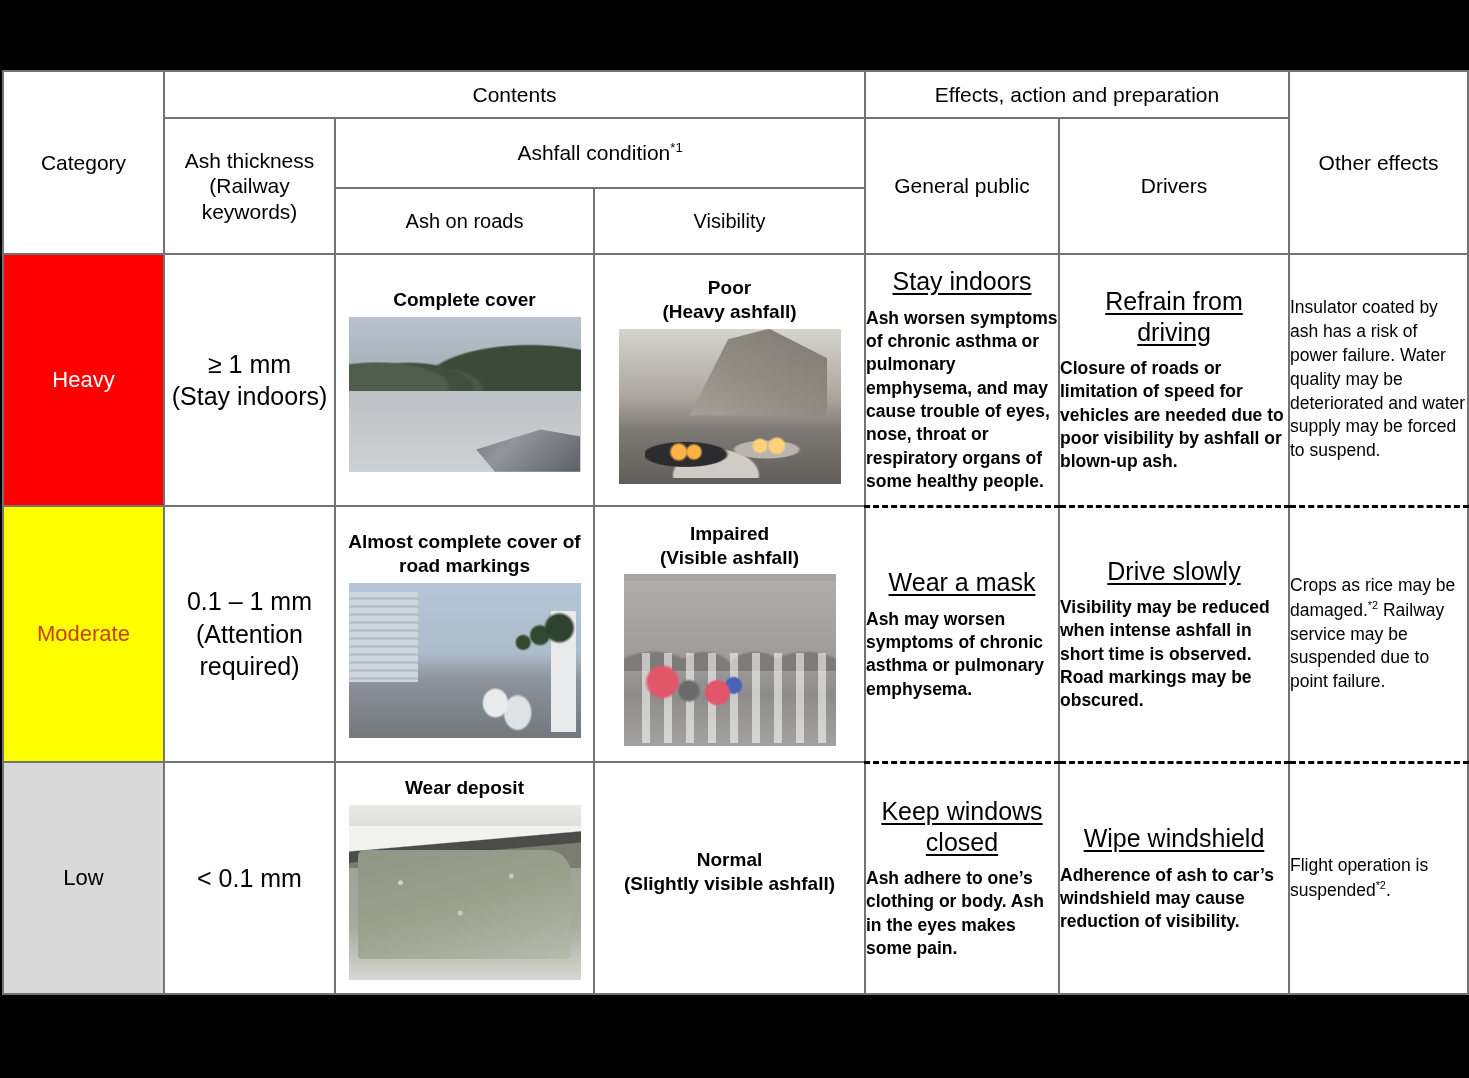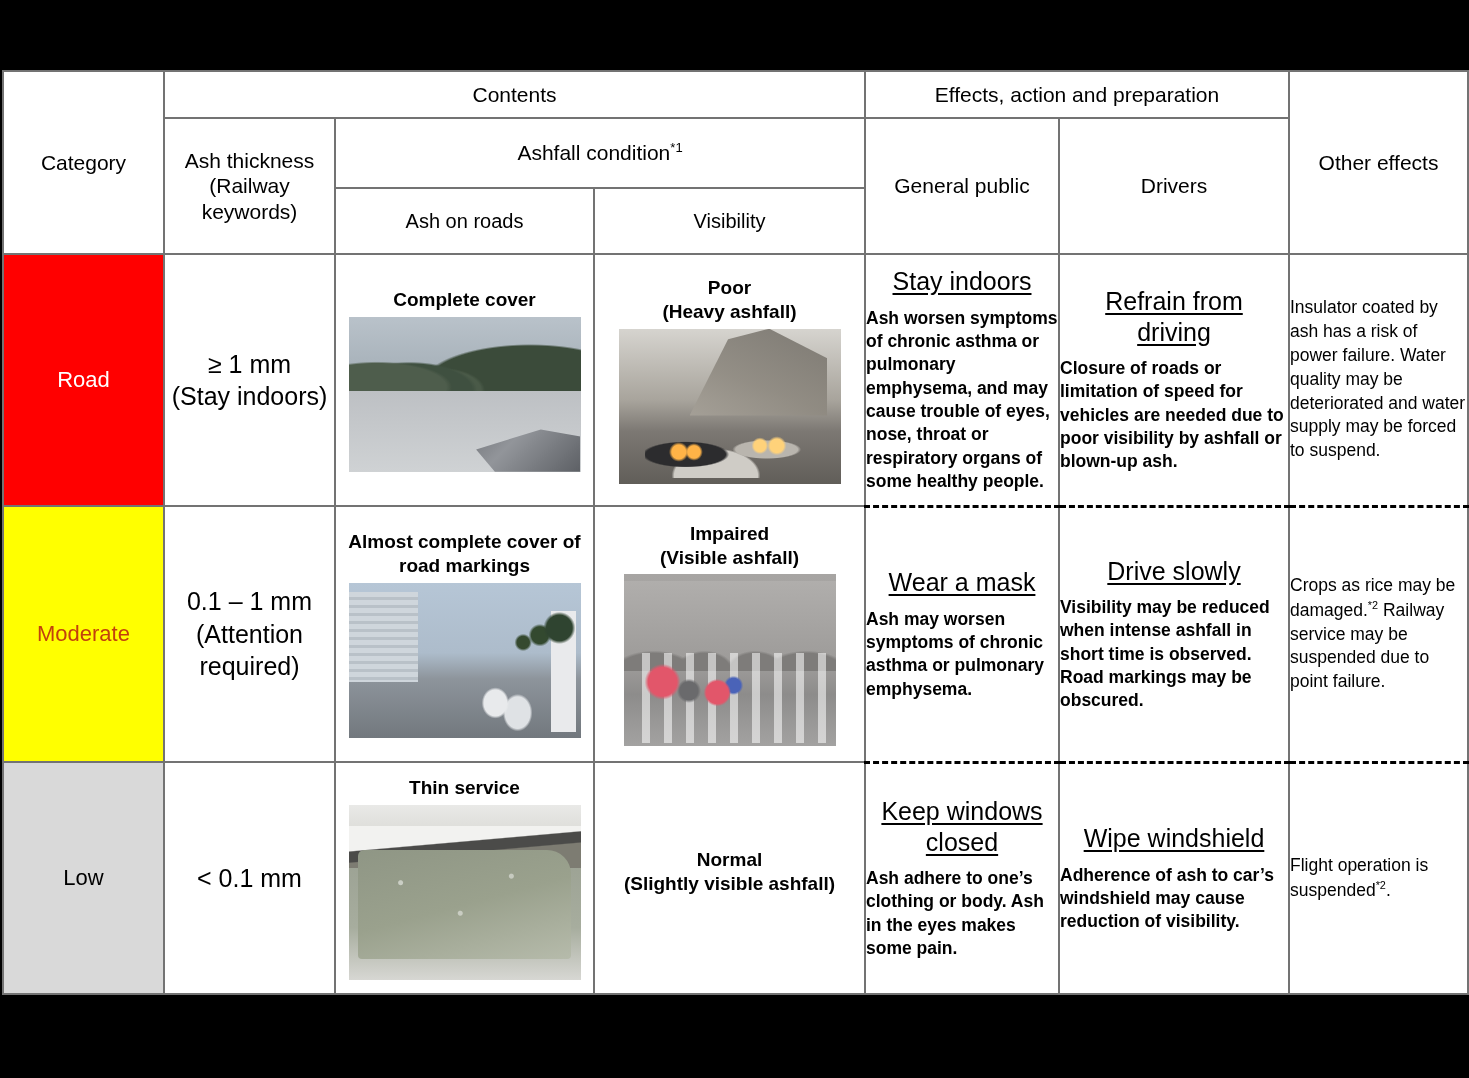--- a/index.html
+++ b/index.html
@@ -280,21 +280,21 @@
       <td class="hdr" rowspan="2">General public</td>
       <td class="hdr" rowspan="2">Drivers</td>
     </tr>
 
     <tr>
       <td class="hdr small">Ash on  roads</td>
       <td class="hdr small">Visibility</td>
     </tr>
 
     <tr style="height:252px">
-      <td class="cat cat-heavy">Road</td>
+      <td class="cat cat-heavy">Heavy</td>
 
       <td class="thick">
         <span>≥ 1 mm</span><br>
         <span>(Stay indoors)</span>
       </td>
 
       <td class="cond">
         <span class="cond-label">Complete cover</span>
         <span class="photo ph-road-forest"></span>
       </td>
@@ -365,21 +365,21 @@
     </tr>
 
     <tr style="height:232px">
       <td class="cat cat-low">Low</td>
 
       <td class="thick">
         <span>&lt; 0.1 mm</span>
       </td>
 
       <td class="cond">
-        <span class="cond-label">Thin service</span>
+        <span class="cond-label">Wear deposit</span>
         <span class="photo ph-windshield"></span>
       </td>
 
       <td class="cond centered">
         <span class="cond-label">
           <span>Normal</span><br>
           <span>(Slightly visible ashfall)</span>
         </span>
       </td>
 

